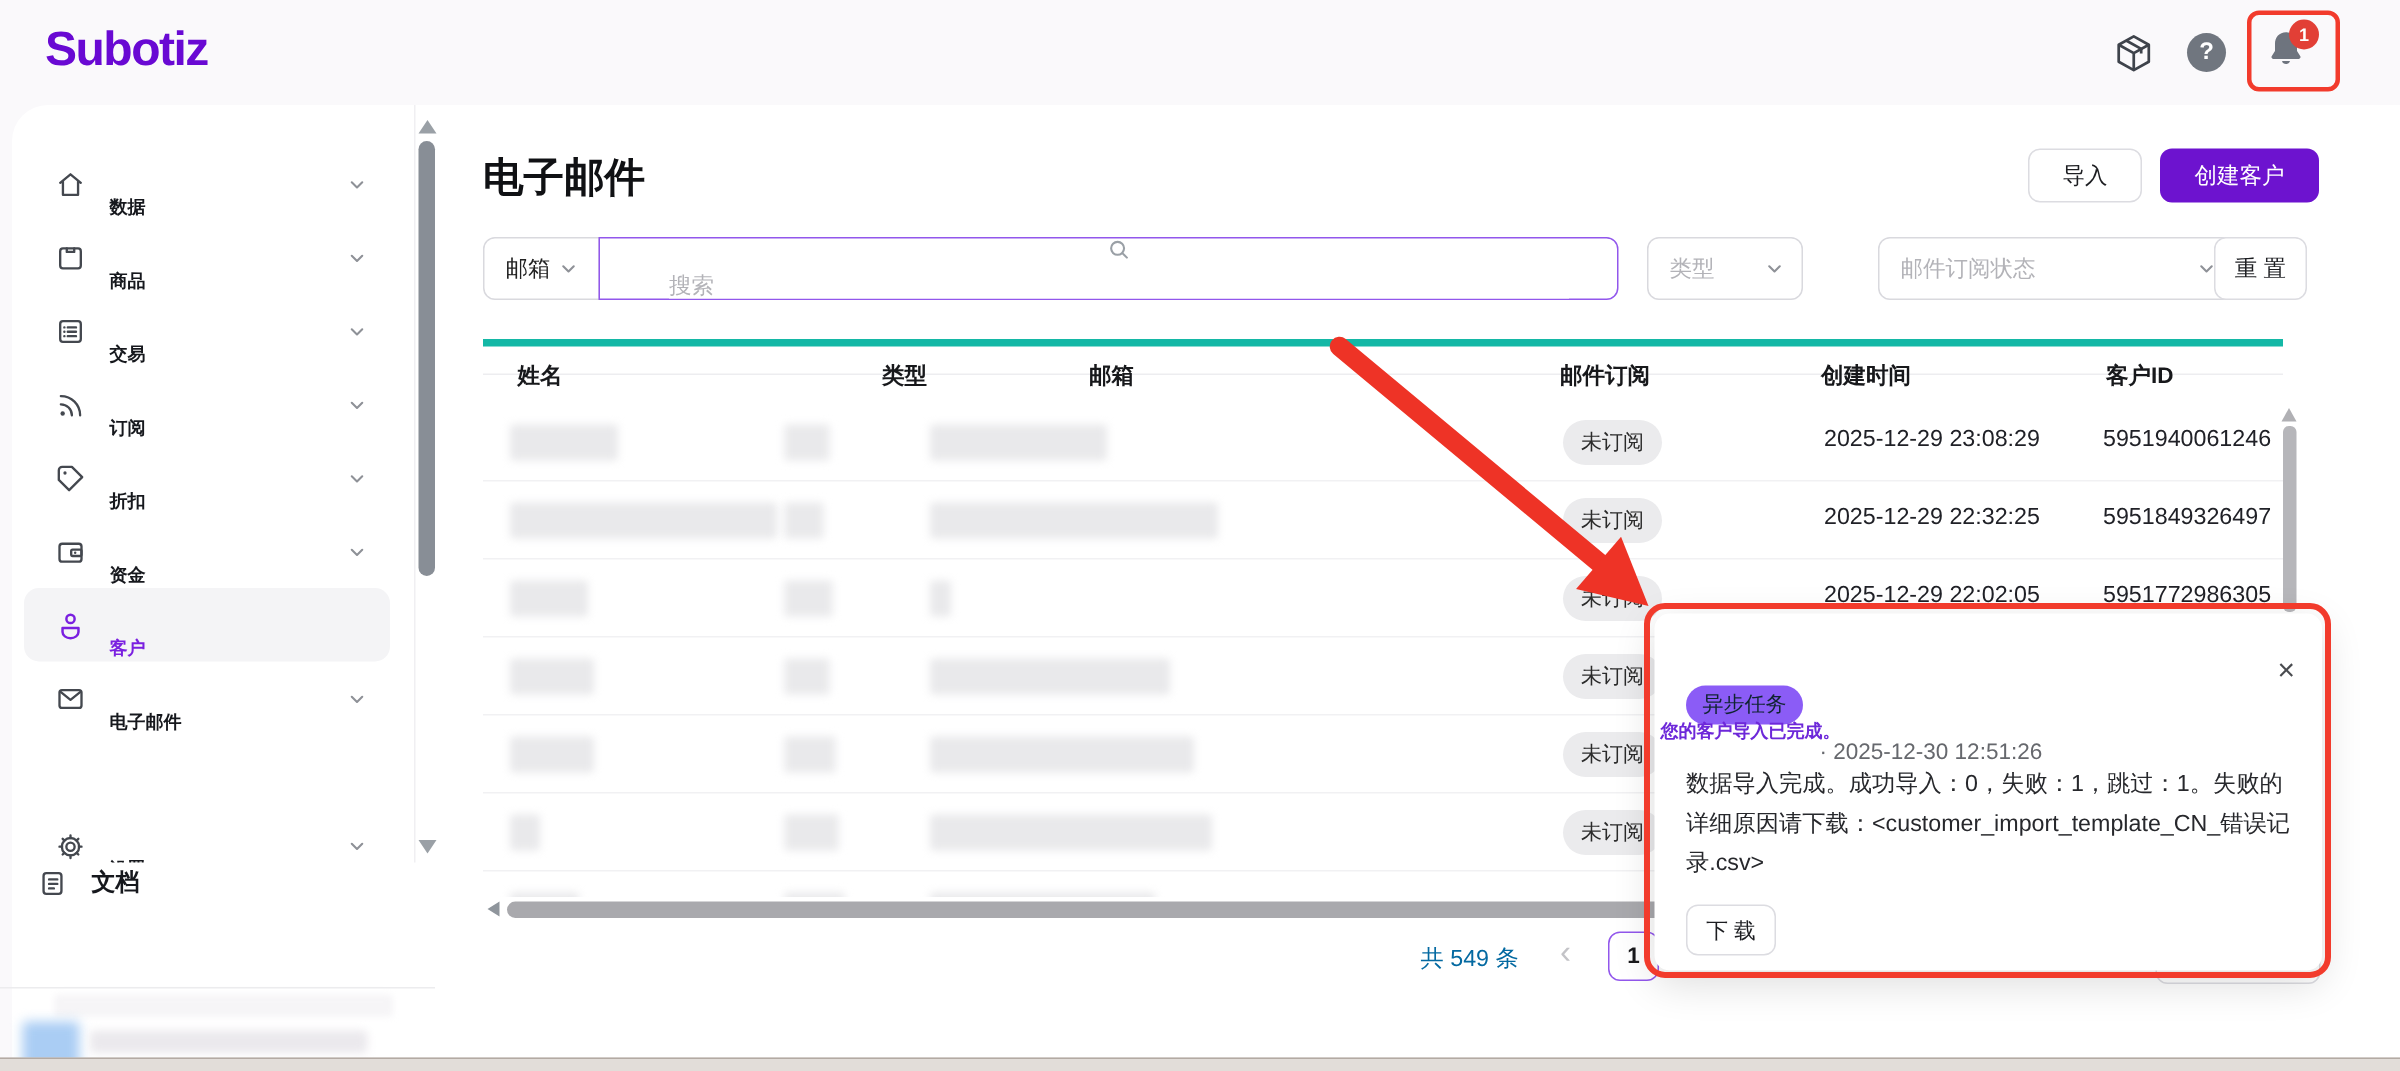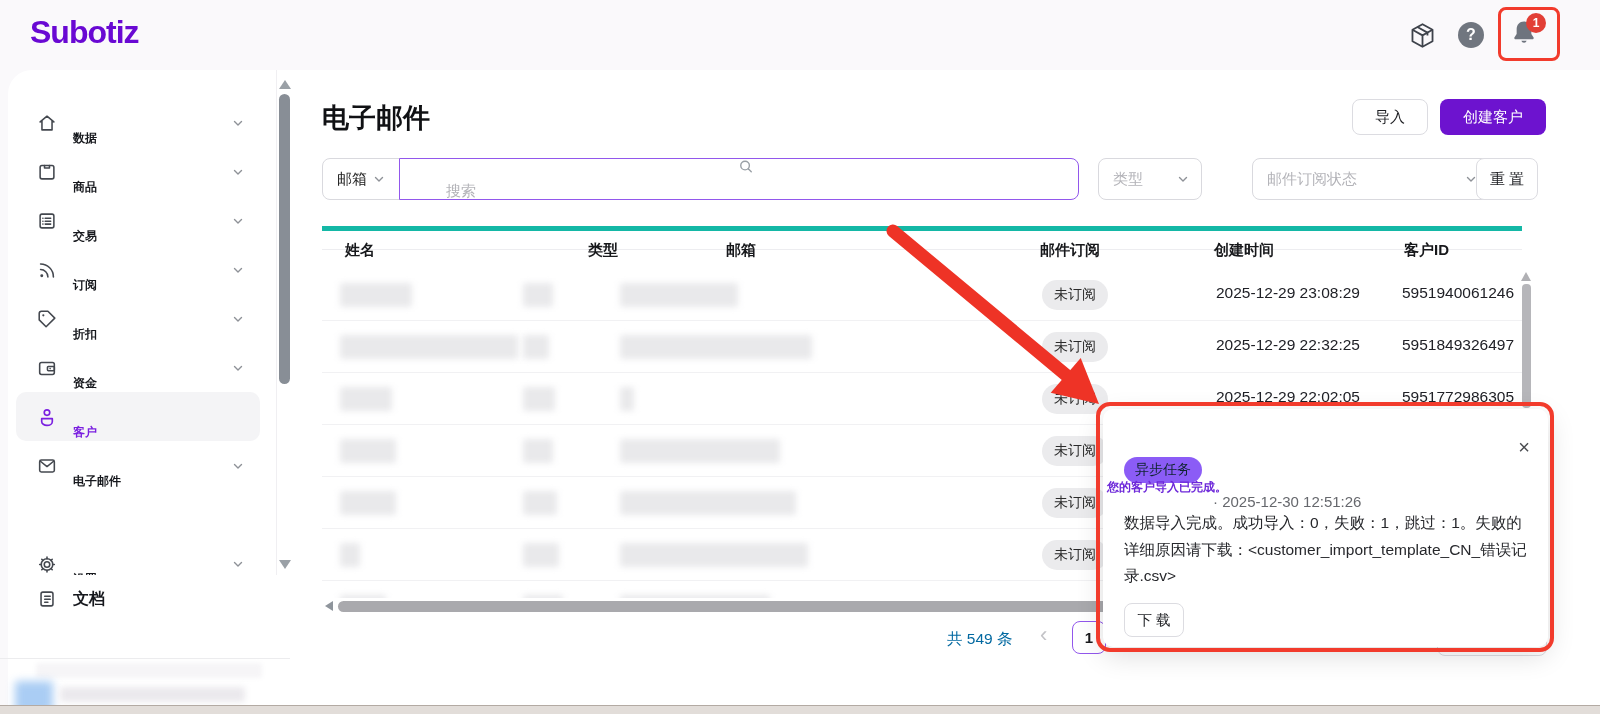--- a/index.html
+++ b/index.html
@@ -22,21 +22,21 @@
   
   .content-bg { position:absolute; left:8px; top:70px; width:1592px; height:644px; background:#fff; border-radius:24px 0 0 0; }
 
   
   .nav-scroll { position:absolute; left:0; top:70px; width:276px; height:505px; overflow:hidden; z-index:2; }
   .nav-item { position:absolute; left:16px; width:244px; height:49px; display:flex; align-items:center; gap:15px; padding-left:20px; border-radius:10px; cursor:pointer; }
   .nav-item .nav-label { font-size:12px; font-weight:700; color:#16181d;margin-top:32px; }
   .nav-item.active { background:#f4f4f6; }
   .nav-item.active .nav-label { color:#7a1fe0; }
   .nav-chev { position:absolute; right:16px; top:19px; }
-  .docs-item { position:absolute; left:16px; top:578px; width:244px; height:42px; display:flex; align-items:center; gap:15px; padding-left:20px; cursor:pointer; z-index:2; }
+  .docs-item { position:absolute; left:4px; top:578px; width:244px; height:42px; display:flex; gap:15px; padding-left:20px; cursor:pointer; z-index:2; }
   .docs-item .nav-label { font-size:16px; font-weight:700; color:#16181d; }
   .side-divider { position:absolute; left:0; top:658px; width:290px; height:1px; background:#ececee; z-index:2; }
   .blurblock { position:absolute; border-radius:3px; }
   .sb-track-line { position:absolute; left:276px; top:70px; width:1px; height:505px; background:#f0eff2; }
   .sb-thumb { position:absolute; left:279px; top:94px; width:11px; height:290px; background:#888e96; border-radius:6px; z-index:3; cursor:pointer; }
   .tri-up { width:0; height:0; border-left:6px solid transparent; border-right:6px solid transparent; border-bottom:9px solid #9aa0a6; position:absolute; z-index:3; cursor:pointer; }
   .tri-down { width:0; height:0; border-left:6px solid transparent; border-right:6px solid transparent; border-top:9px solid #9aa0a6; position:absolute; z-index:3; cursor:pointer; }
 
   
   .page-title { position:absolute; left:322px; top:100px; font-size:27px; font-weight:800; color:#101114; z-index:2; }

